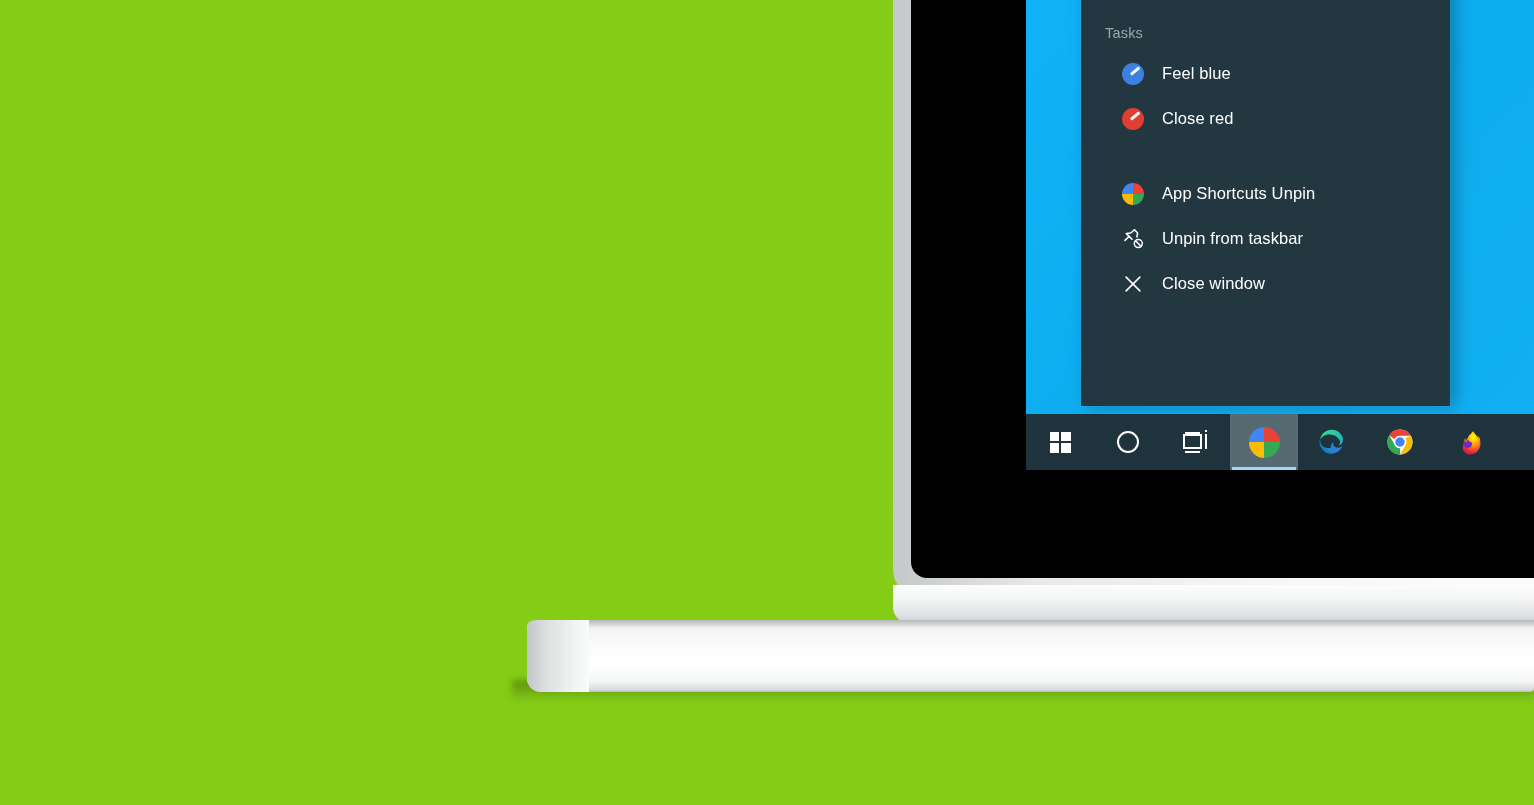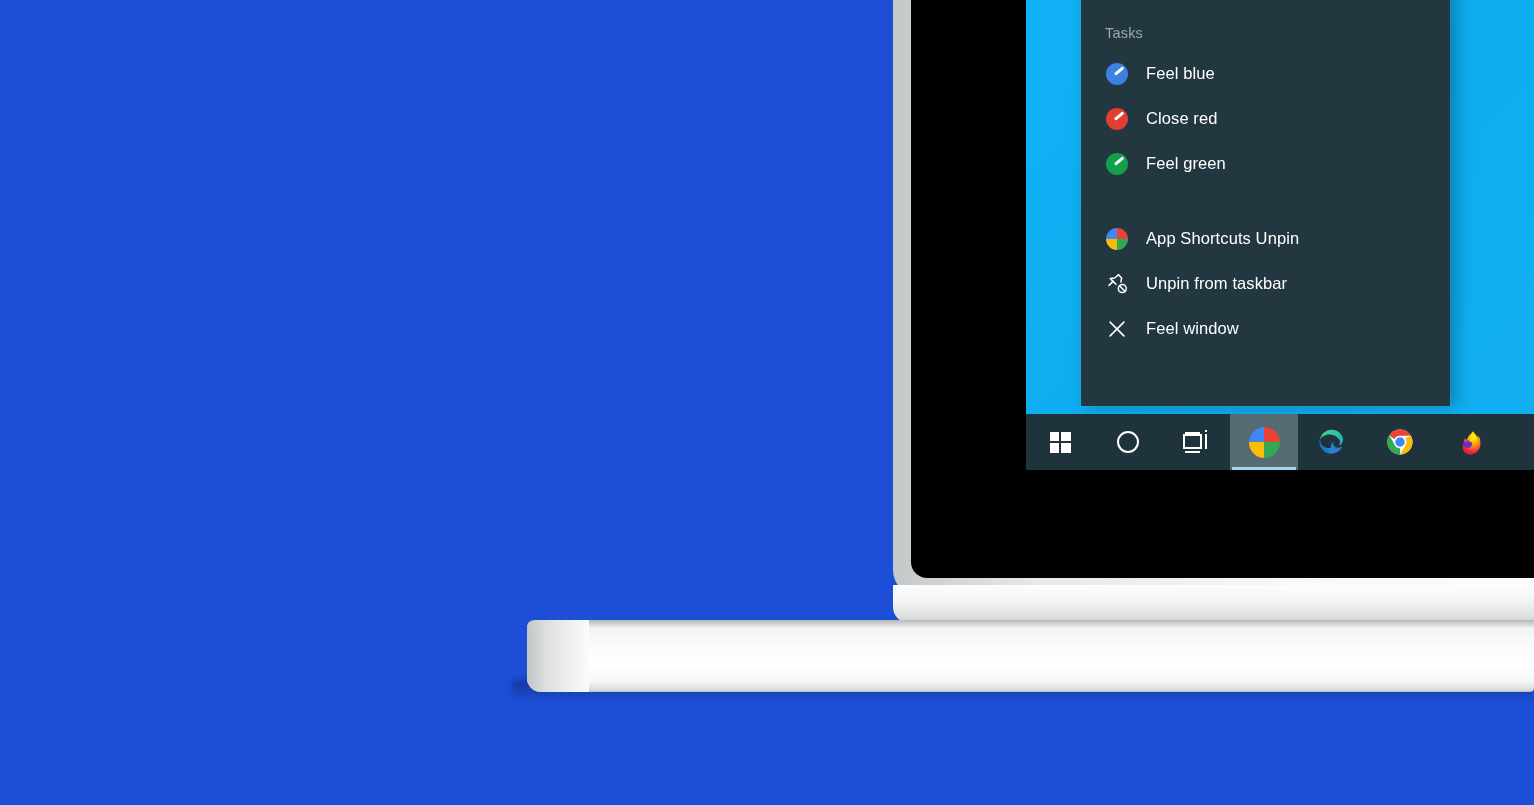--- a/index.html
+++ b/index.html
@@ -2,21 +2,21 @@
 <html><head>
 <meta charset="utf-8">
 <style>
   * { margin:0; padding:0; box-sizing:border-box; }
   html, body {
     width:1534px; height:805px;
     background:#ffffff;
     font-family:"Liberation Sans", sans-serif;
     overflow:hidden;
   }
-  #stage { position:relative; width:1534px; height:805px; background:#1d4ed8; }
+  #stage { position:relative; width:1534px; height:805px; background:#84cc16; }
 
   
   #laptop-base-shadow{
     position:absolute; left:512px; top:680px; width:1022px; height:22px;
     background:linear-gradient(to bottom, rgba(0,0,0,0.30), rgba(0,0,0,0));
     filter:blur(3px);
   }
   #laptop-base{
     position:absolute; left:527px; top:620px; width:1007px; height:72px;
     background:linear-gradient(to bottom,
@@ -117,21 +117,21 @@
   
   #jumplist{
     position:absolute; left:55px; top:-10px; width:369px; height:426px;
     background:#233741;
     box-shadow:0 0 0 1px rgba(255,255,255,0.05), 6px 0 16px rgba(0,0,0,0.28);
   }
   #jumplist-title{
     color:#9aa7ad; font-size:14.5px; letter-spacing:.2px;
     padding:45px 0 0 24px;
   }
-  .jl-section{ padding-top:10px; }
+  .jl-section{ padding-top:10px;padding-left:16px; }
   .jl-item{
     height:45px; display:flex; align-items:center;
     padding-left:24px; cursor:default;
   }
   .jl-icon{
     width:24px; height:24px; flex:0 0 24px;
     display:flex; align-items:center; justify-content:center;
     position:relative;
   }
   .jl-label{
@@ -183,26 +183,20 @@
         </div>
 
         <div class="jl-item">
           <span class="jl-icon">
             <span class="dot-circle" style="background:#e03e30"></span>
           </span>
           <span class="jl-label">Close red</span>
         </div>
 
 
-        <div class="jl-item">
-          <span class="jl-icon">
-            <span class="dot-circle" style="background:#13a04b"></span>
-          </span>
-          <span class="jl-label">Feel green</span>
-        </div>
 
       </div>
 
       <div class="jl-gap"></div>
 
       <div class="jl-section">
 
         <div class="jl-item">
           <span class="jl-icon">
             <span class="quad-icon" style="width:22px;height:22px;">
@@ -228,21 +222,21 @@
           <span class="jl-label">Unpin from taskbar</span>
         </div>
 
         <div class="jl-item">
           <span class="jl-icon">
             <svg class="close-x" viewBox="0 0 24 24" stroke="#ffffff" stroke-width="1.7" stroke-linecap="round">
               <line x1="4.5" y1="4.5" x2="19.5" y2="19.5"></line>
               <line x1="19.5" y1="4.5" x2="4.5" y2="19.5"></line>
             </svg>
           </span>
-          <span class="jl-label">Feel window</span>
+          <span class="jl-label">Close window</span>
         </div>
 
       </div>
     </div>
 
     <div id="taskbar">
 
       <div class="tb-btn">
         <span class="win-logo">
           <i></i>

